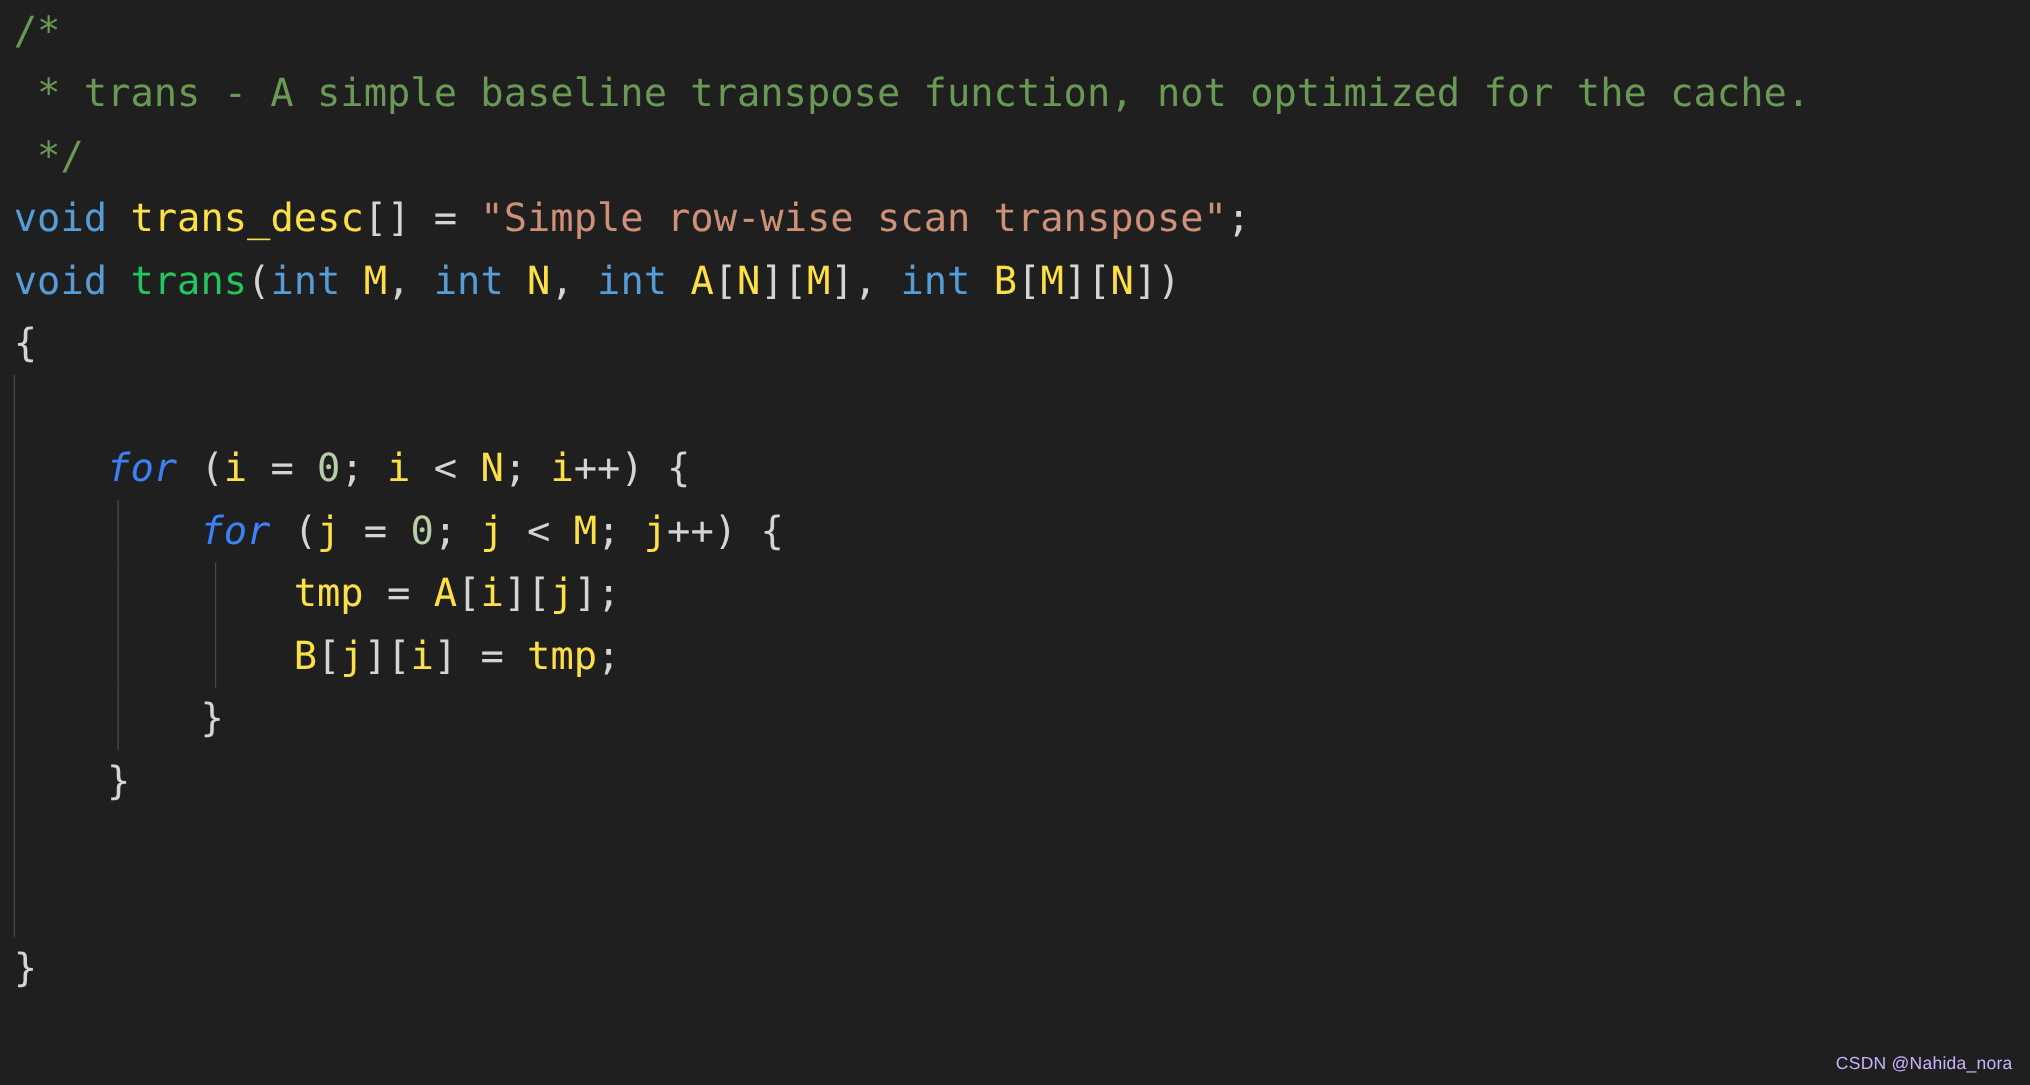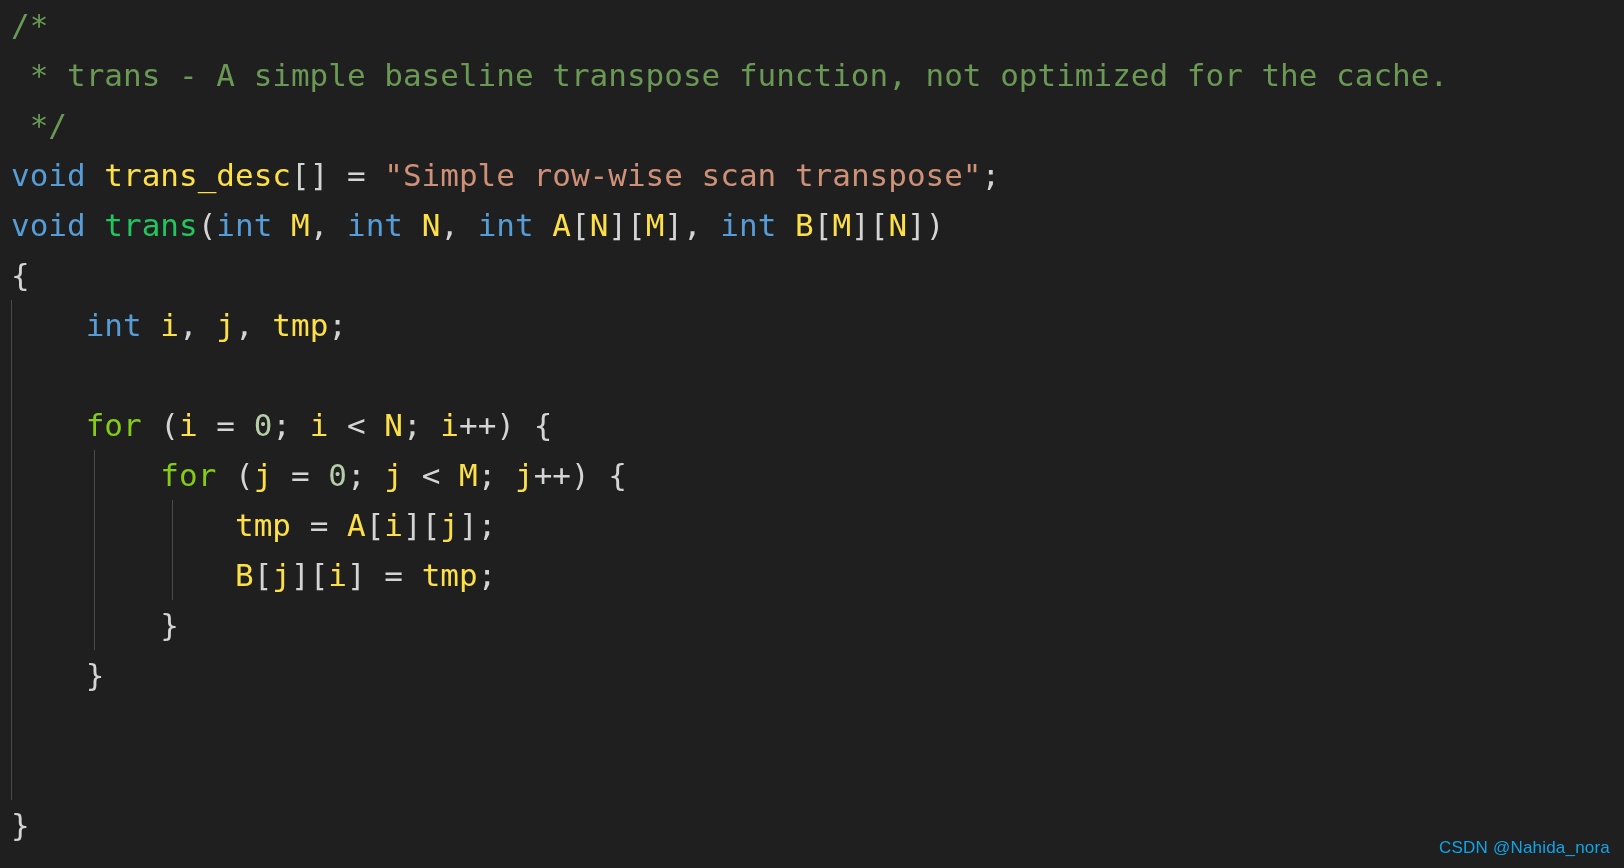--- a/index.html
+++ b/index.html
@@ -45,51 +45,50 @@
     background: #4a4a4a;
     top: 0;
     height: 50px;
   }
   .g0 { left: 11px; }
   .g1 { left: 94px; }
   .g2 { left: 172px; }
 
   
   .kw      { color: #569cd6; }  
-  .ctrl    { color: #84cc16; }  
+  .ctrl    { color: #3b82f6; font-style: italic; }  
   .fn      { color: #22c55e; }  
   .var     { color: #fde047; }  
   .str     { color: #ce9178; }  
   .num     { color: #b5cea8; }  
   .cmt     { color: #6a9955; }  
   .punc    { color: #d4d4d4; }  
 
   #watermark {
     position: absolute;
     right: 14px;
     bottom: 10px;
     font-family: "Liberation Sans", sans-serif;
-    font-size: 17px;
-    color: #0ea5e9;
+    font-size: 14px;
+    color: #c4b5fd;
     letter-spacing: 0.2px;
     white-space: pre;
   }
 </style>
 </head>
 <body>
 
 <div id="screen">
   <div id="code">
       <div class="line"><span class="txt"><span class="cmt">/*</span></span></div>
       <div class="line"><span class="txt"><span class="cmt"> * trans - A simple baseline transpose function, not optimized for the cache.</span></span></div>
       <div class="line"><span class="txt"><span class="cmt"> */</span></span></div>
       <div class="line"><span class="txt"><span class="kw">void</span><span class="punc"> </span><span class="var">trans_desc</span><span class="punc">[] = </span><span class="str">"Simple row-wise scan transpose"</span><span class="punc">;</span></span></div>
       <div class="line"><span class="txt"><span class="kw">void</span><span class="punc"> </span><span class="fn">trans</span><span class="punc">(</span><span class="kw">int</span><span class="punc"> </span><span class="var">M</span><span class="punc">, </span><span class="kw">int</span><span class="punc"> </span><span class="var">N</span><span class="punc">, </span><span class="kw">int</span><span class="punc"> </span><span class="var">A</span><span class="punc">[</span><span class="var">N</span><span class="punc">][</span><span class="var">M</span><span class="punc">], </span><span class="kw">int</span><span class="punc"> </span><span class="var">B</span><span class="punc">[</span><span class="var">M</span><span class="punc">][</span><span class="var">N</span><span class="punc">])</span></span></div>
       <div class="line"><span class="txt"><span class="punc">{</span></span></div>
-      <div class="line"><span class="guide g0"></span><span class="txt"><span class="punc">    </span><span class="kw">int</span><span class="punc"> </span><span class="var">i</span><span class="punc">, </span><span class="var">j</span><span class="punc">, </span><span class="var">tmp</span><span class="punc">;</span></span></div>
       <div class="line"><span class="guide g0"></span><span class="txt"><span class="punc"></span></span></div>
       <div class="line"><span class="guide g0"></span><span class="txt"><span class="punc">    </span><span class="ctrl">for</span><span class="punc"> (</span><span class="var">i</span><span class="punc"> = </span><span class="num">0</span><span class="punc">; </span><span class="var">i</span><span class="punc"> &lt; </span><span class="var">N</span><span class="punc">; </span><span class="var">i</span><span class="punc">++) {</span></span></div>
       <div class="line"><span class="guide g0"></span><span class="guide g1"></span><span class="txt"><span class="punc">        </span><span class="ctrl">for</span><span class="punc"> (</span><span class="var">j</span><span class="punc"> = </span><span class="num">0</span><span class="punc">; </span><span class="var">j</span><span class="punc"> &lt; </span><span class="var">M</span><span class="punc">; </span><span class="var">j</span><span class="punc">++) {</span></span></div>
       <div class="line"><span class="guide g0"></span><span class="guide g1"></span><span class="guide g2"></span><span class="txt"><span class="punc">            </span><span class="var">tmp</span><span class="punc"> = </span><span class="var">A</span><span class="punc">[</span><span class="var">i</span><span class="punc">][</span><span class="var">j</span><span class="punc">];</span></span></div>
       <div class="line"><span class="guide g0"></span><span class="guide g1"></span><span class="guide g2"></span><span class="txt"><span class="punc">            </span><span class="var">B</span><span class="punc">[</span><span class="var">j</span><span class="punc">][</span><span class="var">i</span><span class="punc">] = </span><span class="var">tmp</span><span class="punc">;</span></span></div>
       <div class="line"><span class="guide g0"></span><span class="guide g1"></span><span class="txt"><span class="punc">        }</span></span></div>
       <div class="line"><span class="guide g0"></span><span class="txt"><span class="punc">    }</span></span></div>
       <div class="line"><span class="guide g0"></span><span class="txt"><span class="punc"></span></span></div>
       <div class="line"><span class="guide g0"></span><span class="txt"><span class="punc"></span></span></div>
       <div class="line"><span class="txt"><span class="punc">}</span></span></div>

